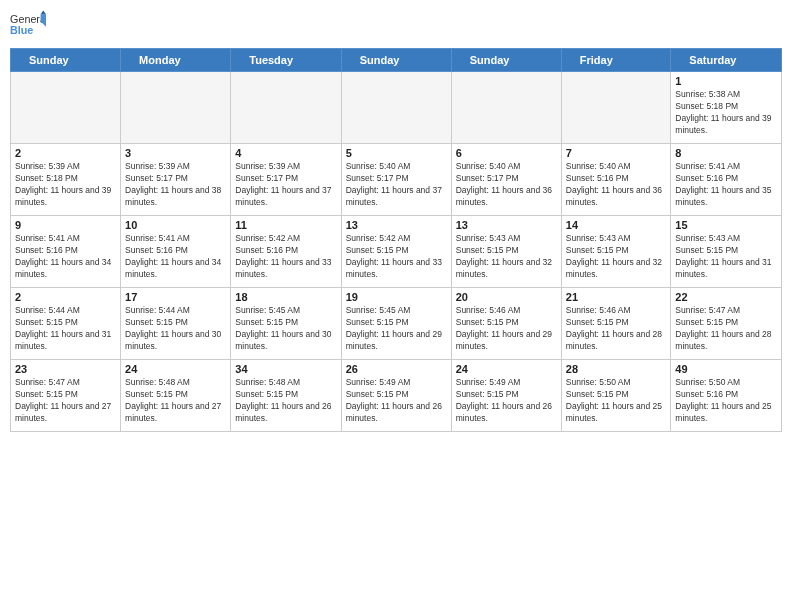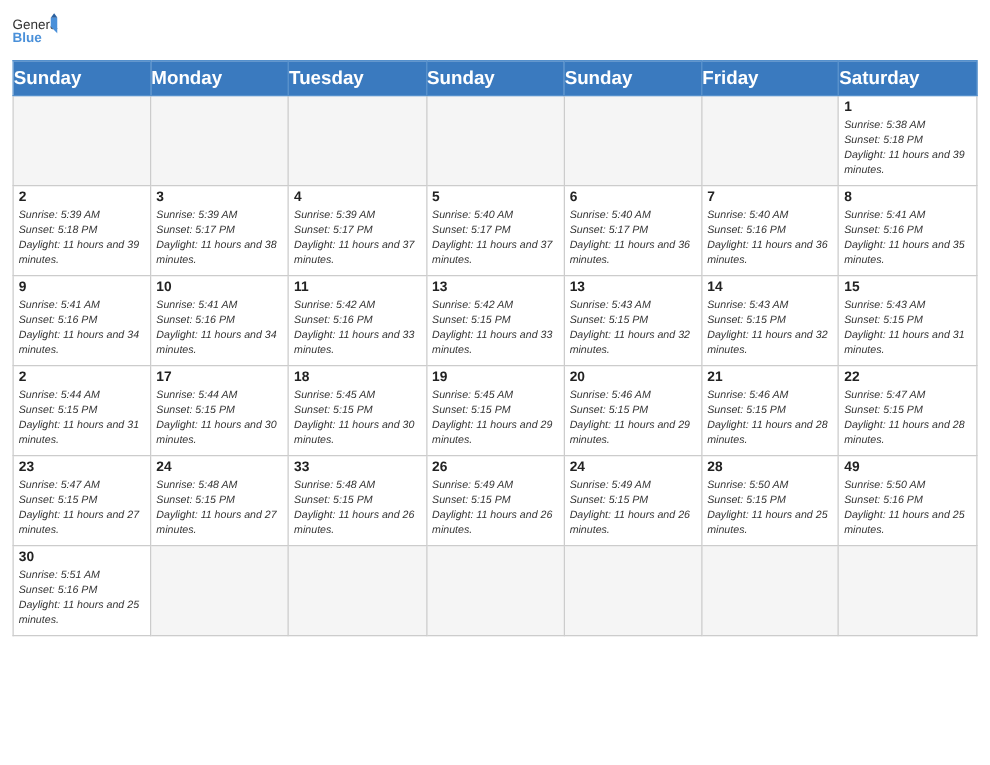--- a/index.html
+++ b/index.html
@@ -43,24 +43,24 @@
       color: #444;
     }
     .calendar {
       width: 100%;
       border-collapse: collapse;
       border: 1px solid #ccc;
     }
     .calendar th {
       background: #3a7abf;
       color: #fff;
-      font-size: 15px;
+      font-size: 11px;
       font-weight: bold;
       text-align: left;
-      padding: 5px 0;
+      padding: 5px 18px;
       border: 1px solid #5590cc;
     }
     .calendar td {
       vertical-align: top;
       border: 1px solid #ccc;
       padding: 3px 4px;
       width: 113px;
       min-height: 70px;
       background: #fff;
       font-size: 9px;
@@ -73,21 +73,20 @@
       font-size: 11px;
       font-weight: bold;
       color: #222;
       display: block;
       margin-bottom: 2px;
     }
     .cell-info {
       font-size: 8.5px;
       color: #333;
       line-height: 1.4;
-      font-style: italic;
     }
     tr.week-row td {
       height: 72px;
     }
   </style>
 </head>
 <body>
 
 <div class="page">
   <div class="header">
@@ -223,47 +222,35 @@
         <tr class="week-row">
           <td>
             <span class="cell-day">23</span>
             <div class="cell-info">Sunrise: 5:47 AM<br>Sunset: 5:15 PM<br>Daylight: 11 hours and 27 minutes.</div>
           </td>
           <td>
             <span class="cell-day">24</span>
             <div class="cell-info">Sunrise: 5:48 AM<br>Sunset: 5:15 PM<br>Daylight: 11 hours and 27 minutes.</div>
           </td>
           <td>
-            <span class="cell-day">33</span>
+            <span class="cell-day">34</span>
             <div class="cell-info">Sunrise: 5:48 AM<br>Sunset: 5:15 PM<br>Daylight: 11 hours and 26 minutes.</div>
           </td>
           <td>
             <span class="cell-day">26</span>
             <div class="cell-info">Sunrise: 5:49 AM<br>Sunset: 5:15 PM<br>Daylight: 11 hours and 26 minutes.</div>
           </td>
           <td>
             <span class="cell-day">24</span>
             <div class="cell-info">Sunrise: 5:49 AM<br>Sunset: 5:15 PM<br>Daylight: 11 hours and 26 minutes.</div>
           </td>
           <td>
             <span class="cell-day">28</span>
             <div class="cell-info">Sunrise: 5:50 AM<br>Sunset: 5:15 PM<br>Daylight: 11 hours and 25 minutes.</div>
           </td>
           <td>
             <span class="cell-day">49</span>
             <div class="cell-info">Sunrise: 5:50 AM<br>Sunset: 5:16 PM<br>Daylight: 11 hours and 25 minutes.</div>
           </td>
-        </tr>
-        <tr class="week-row">
-          <td>
-            <span class="cell-day">30</span>
-            <div class="cell-info">Sunrise: 5:51 AM<br>Sunset: 5:16 PM<br>Daylight: 11 hours and 25 minutes.</div>
-          </td>
-          <td class="empty"></td>
-          <td class="empty"></td>
-          <td class="empty"></td>
-          <td class="empty"></td>
-          <td class="empty"></td>
-          <td class="empty"></td>
         </tr>
       </tbody>
   </table>
 </div>
 
 </body></html>

